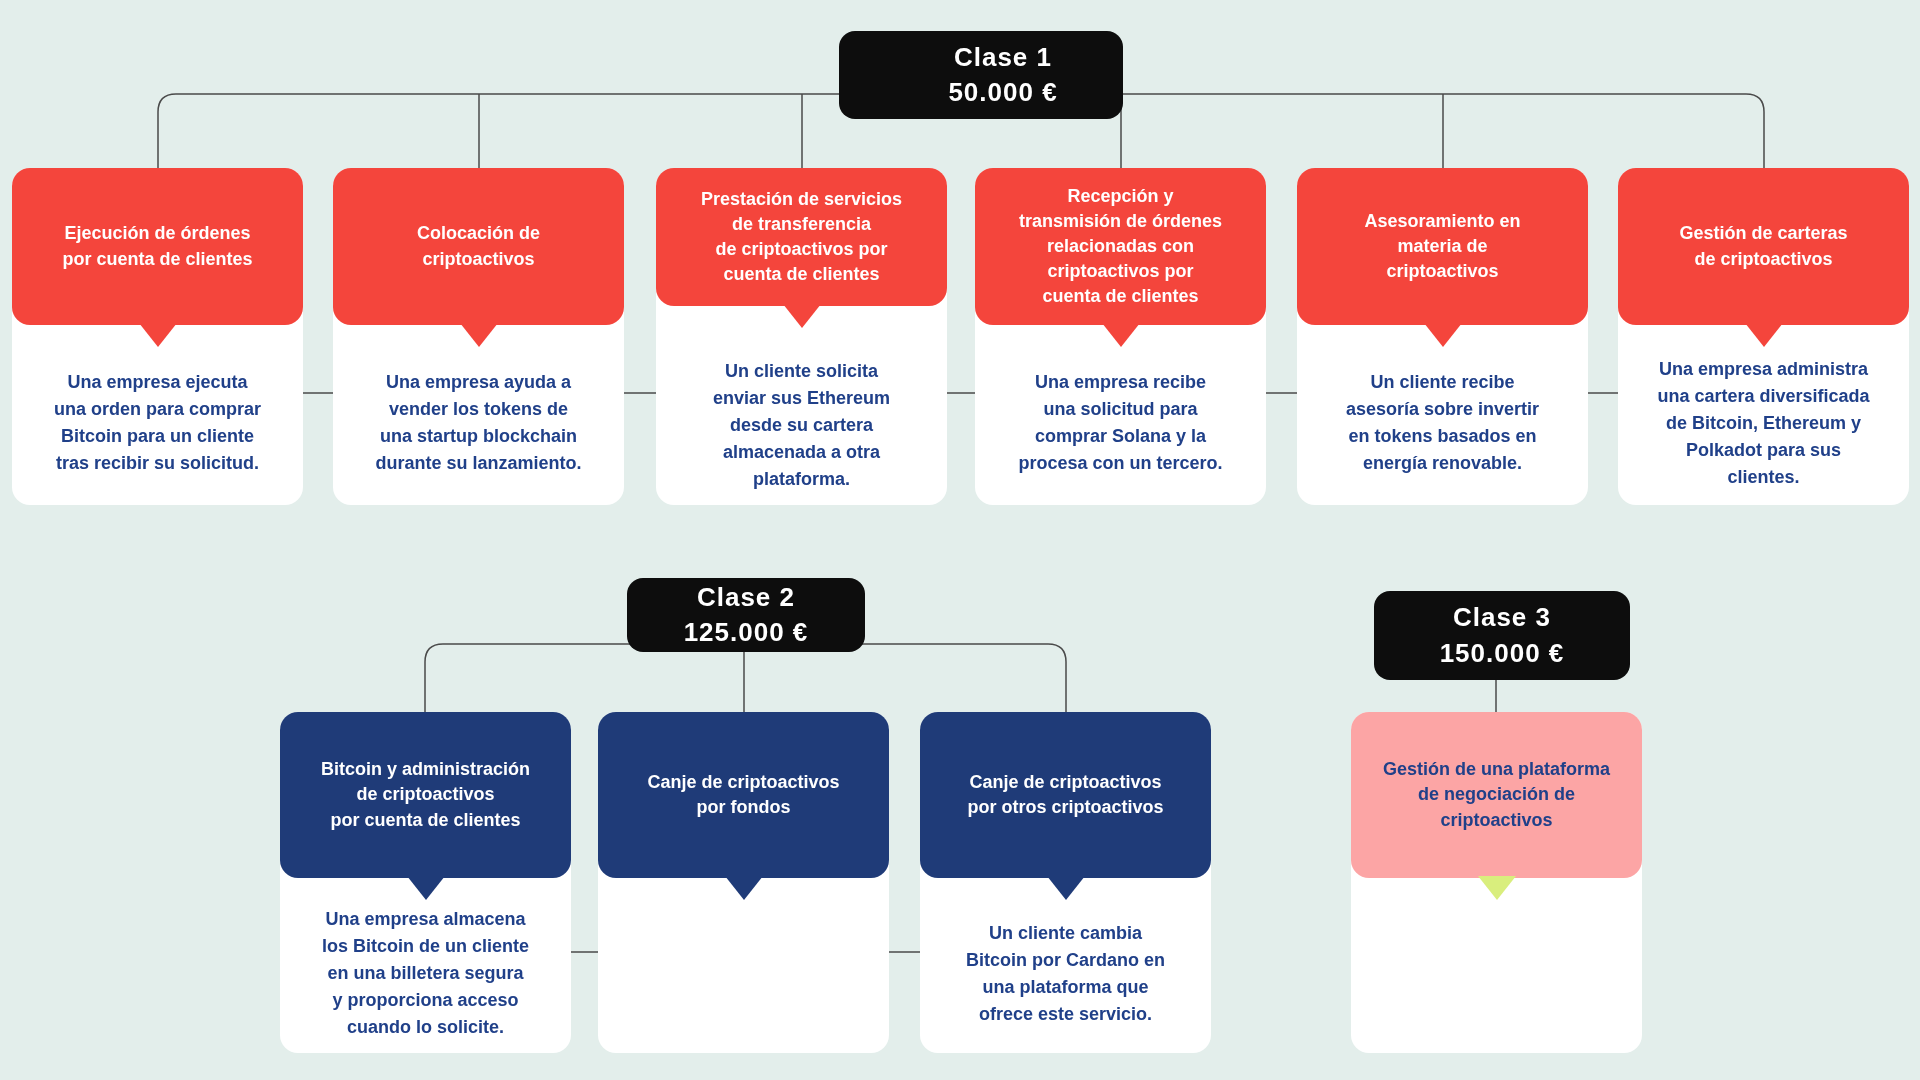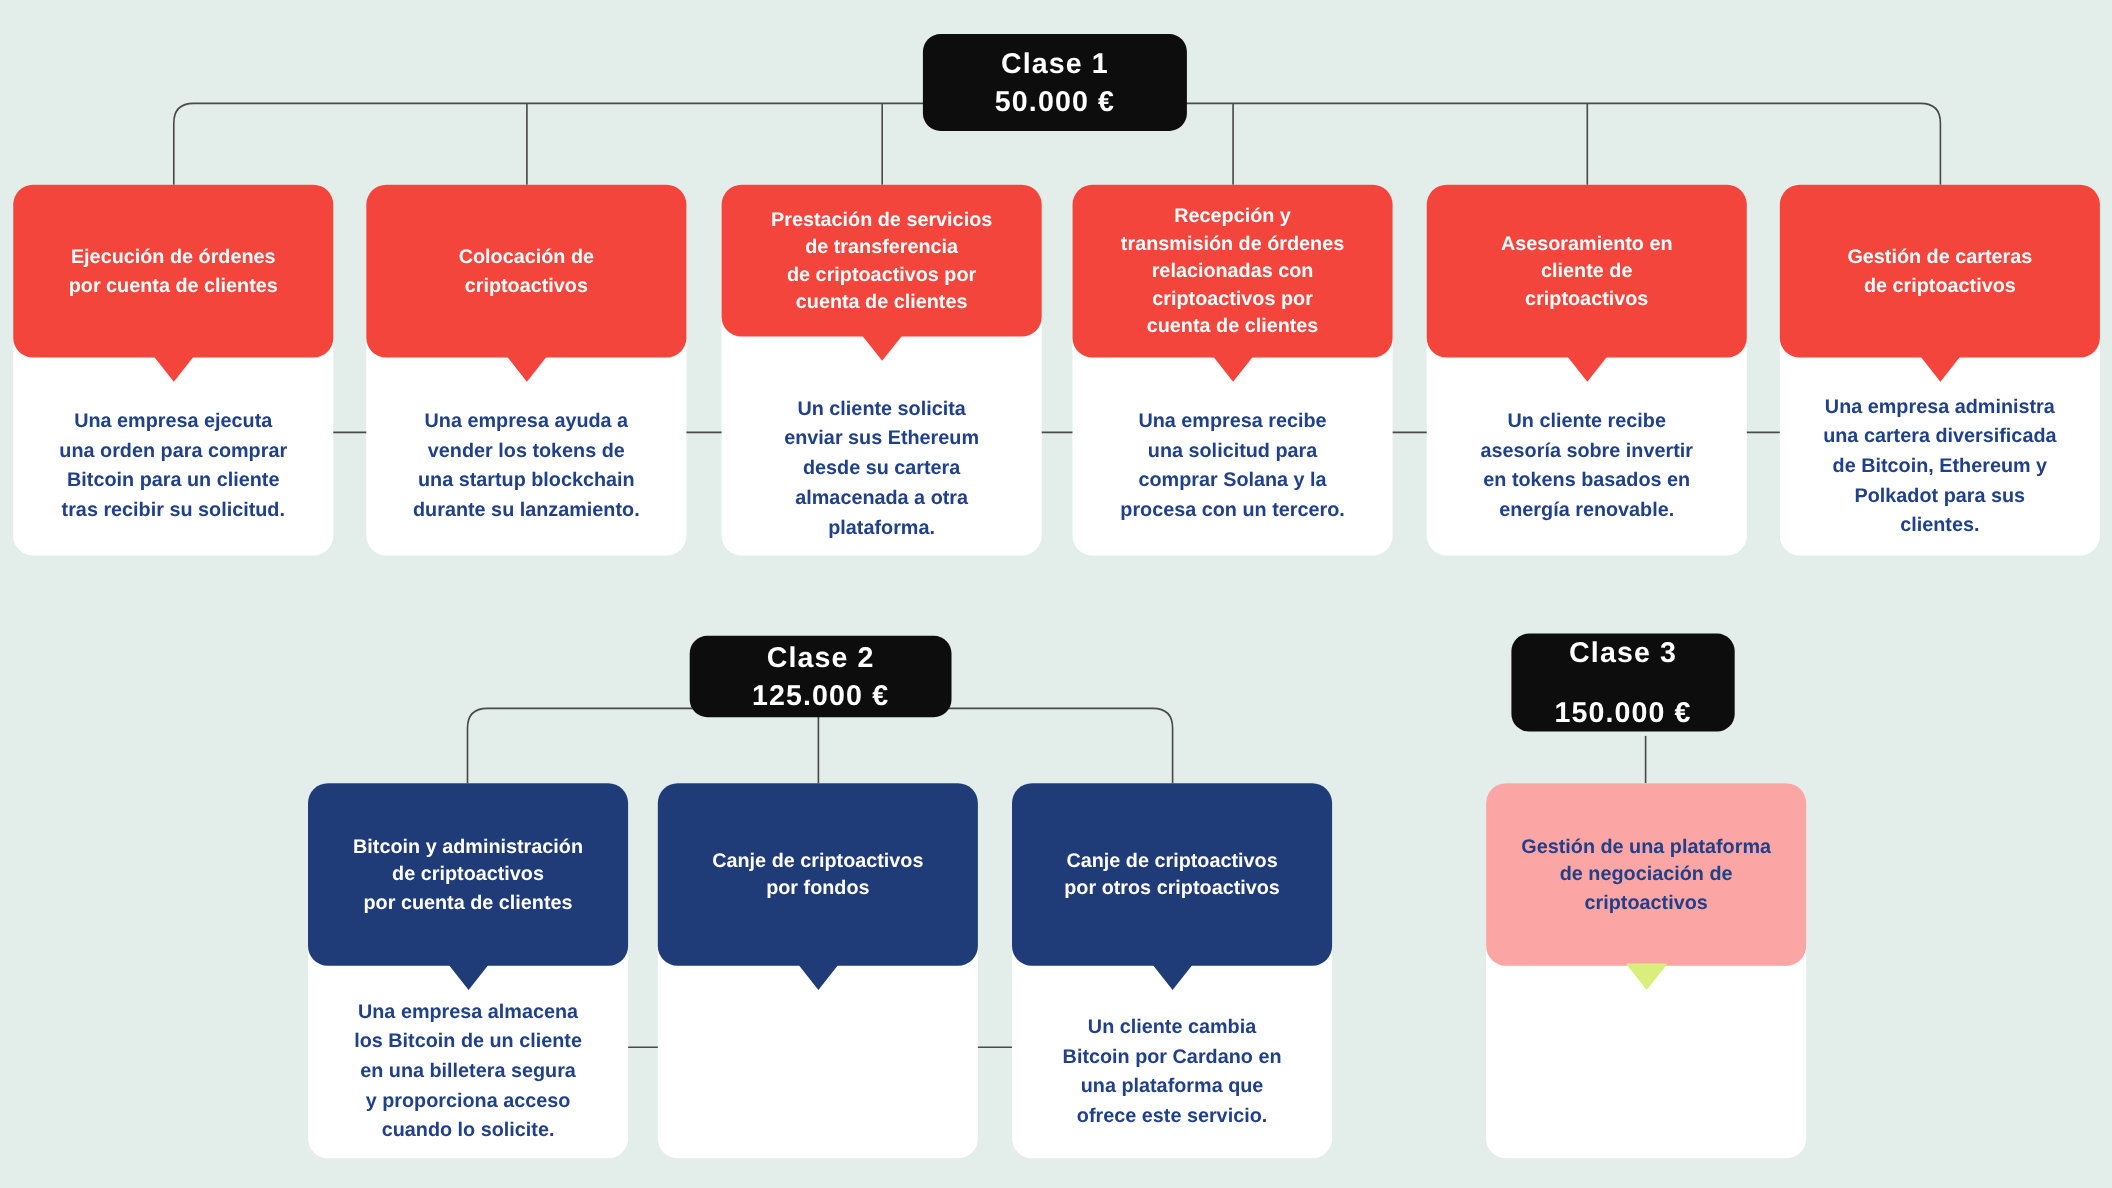--- a/index.html
+++ b/index.html
@@ -15,23 +15,23 @@
 
   
   .clase{
     position:absolute;z-index:3;
     background:#0d0d0d;color:#ffffff;
     border-radius:16px;
     display:flex;flex-direction:column;align-items:center;justify-content:center;
     text-align:center;
     font-size:26px;font-weight:bold;letter-spacing:1px;line-height:1.35;
   }
-  .clase1{left:839px;top:31px;width:240px;height:88px;}
+  .clase1{left:839px;top:31px;width:240px;height:88px;padding-left:44px;}
   .clase2{left:627px;top:578px;width:238px;height:74px;}
-  .clase3{left:1374px;top:576px;width:203px;height:89px;justify-content:space-between;}
+  .clase3{left:1374px;top:591px;width:256px;height:89px;}
 
   
   .card{
     position:absolute;z-index:2;
     width:291px;
     background:#ffffff;border-radius:18px;
     display:flex;flex-direction:column;
   }
   .r1{top:168px;height:337px;}
   .r2{top:712px;height:341px;}
@@ -155,21 +155,21 @@
     </div>
     <div class="desc">Una empresa recibe
 una solicitud para
 comprar Solana y la
 procesa con un tercero.</div>
   </div>
 
   <div class="card r1 c5">
     <div class="bubble bubble-red">
       <div class="bubble-title">Asesoramiento en
-cliente de
+materia de
 criptoactivos</div>
       <div class="tail"></div>
     </div>
     <div class="desc">Un cliente recibe
 asesoría sobre invertir
 en tokens basados en
 energía renovable.</div>
   </div>
 
   <div class="card r1 c6">

